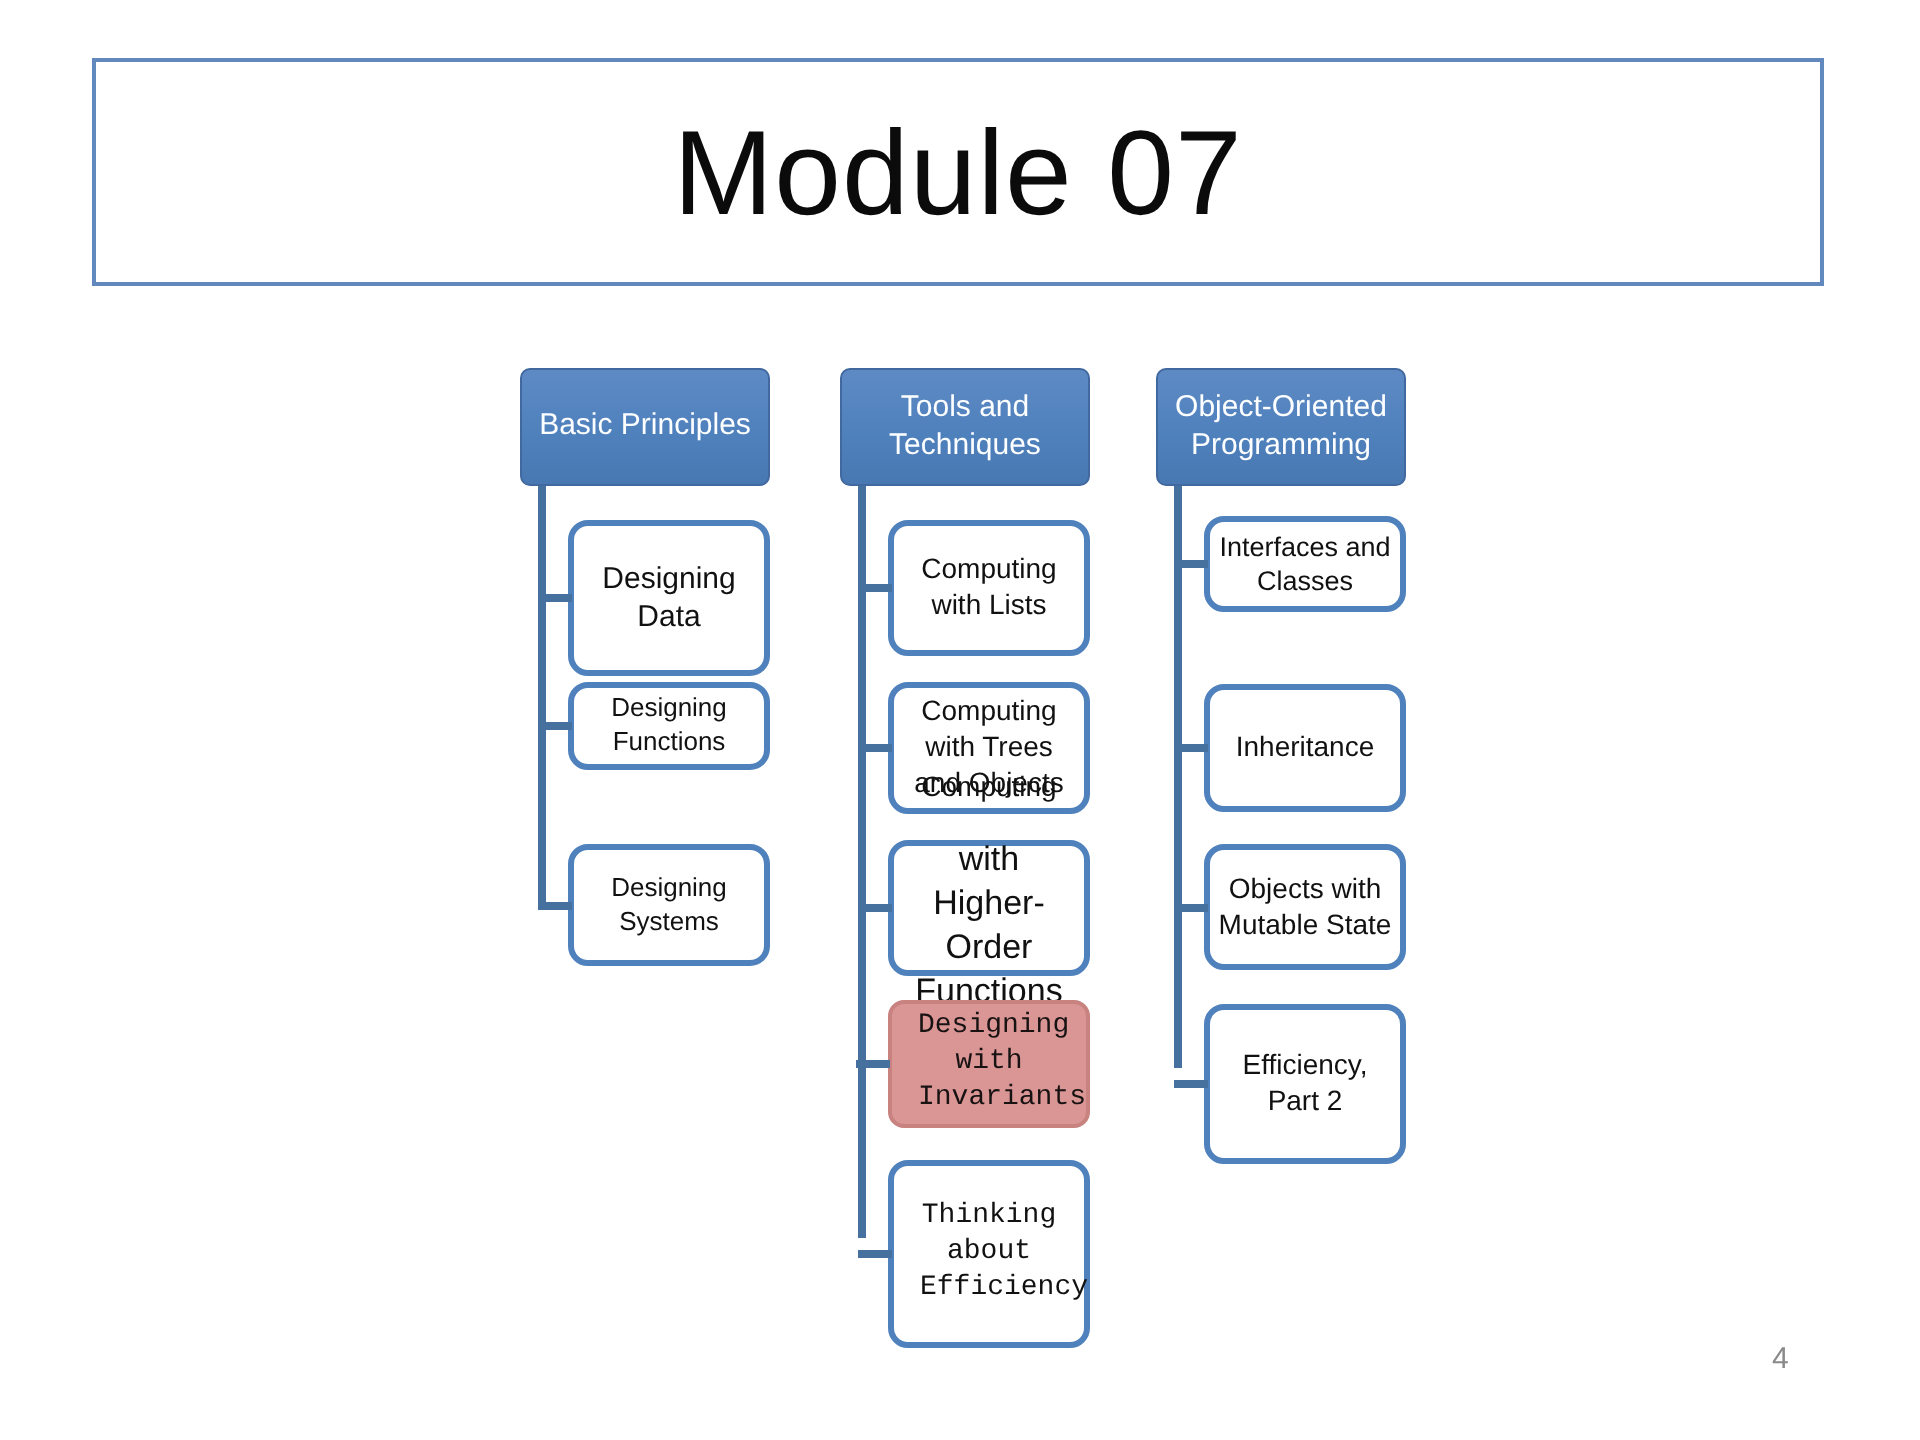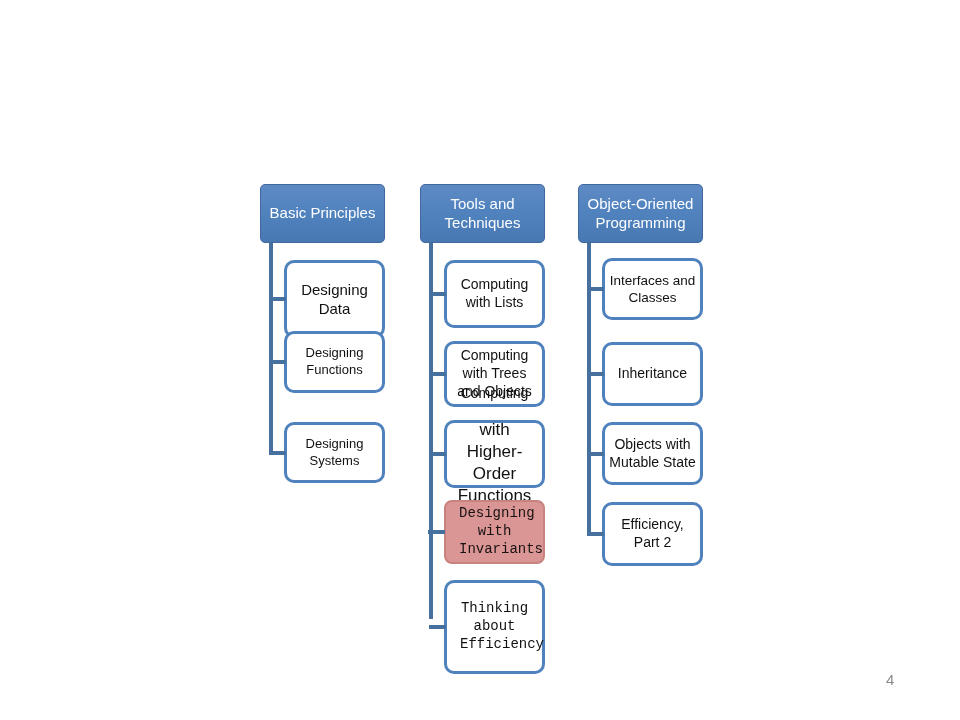--- a/index.html
+++ b/index.html
@@ -39,32 +39,35 @@
   .sub{display:block;font-size:17px;line-height:1.3;max-width:86px;margin:16px auto;}
   .l1{display:block;}
 
   .page-num{position:absolute;left:886px;top:671px;font-size:15px;color:#8a8a8a;}
 </style>
 </head>
 <body>
 
 <div class="slide">
 
+  <div class="title-box">
+    <span class="title-text">Module 07</span>
+  </div>
 
   <div>
 
     <div class="col col1">
       <div class="hdr">
         <span class="txt">Basic Principles</span>
       </div>
       <div class="vline"></div>
       <div class="node fs15" style="top:76px;height:78px">
         <span class="txt">Designing Data</span>
       </div>
-      <div class="node fs13" style="top:147px;height:62px">
+      <div class="node fs13" style="top:157px;height:44px">
         <span class="txt">Designing Functions</span>
       </div>
       <div class="node fs13" style="top:238px;height:61px">
         <span class="txt">Designing Systems</span>
       </div>
     </div>
 
     <div class="col col2">
       <div class="hdr">
         <span class="txt">Tools and Techniques</span>
@@ -88,30 +91,30 @@
       <div class="node narrow fs14" style="top:396px;height:94px">
         <span class="txt">Thinking about Efficiency</span>
       </div>
     </div>
 
     <div class="col col3">
       <div class="hdr">
         <span class="txt">Object-Oriented Programming</span>
       </div>
       <div class="vline"></div>
-      <div class="node fs135" style="top:74px;height:62px">
+      <div class="node fs135" style="top:74px;height:48px">
         <span class="txt">Interfaces and Classes</span>
       </div>
       <div class="node fs14" style="top:158px;height:64px">
         <span class="txt">Inheritance</span>
       </div>
       <div class="node fs14" style="top:238px;height:63px">
         <span class="txt">Objects with Mutable State</span>
       </div>
-      <div class="node fs14" style="top:318px;height:64px">
+      <div class="node fs14" style="top:318px;height:80px">
         <span class="txt">Efficiency, Part 2</span>
       </div>
     </div>
 
   </div>
 
   <div class="page-num">4</div>
 </div>
 
 </body></html>

